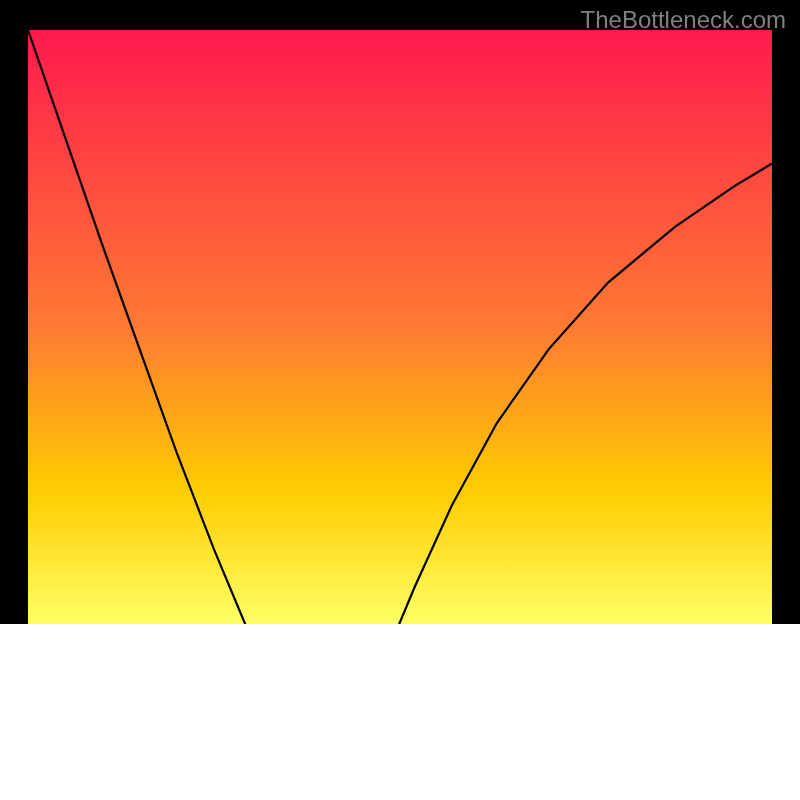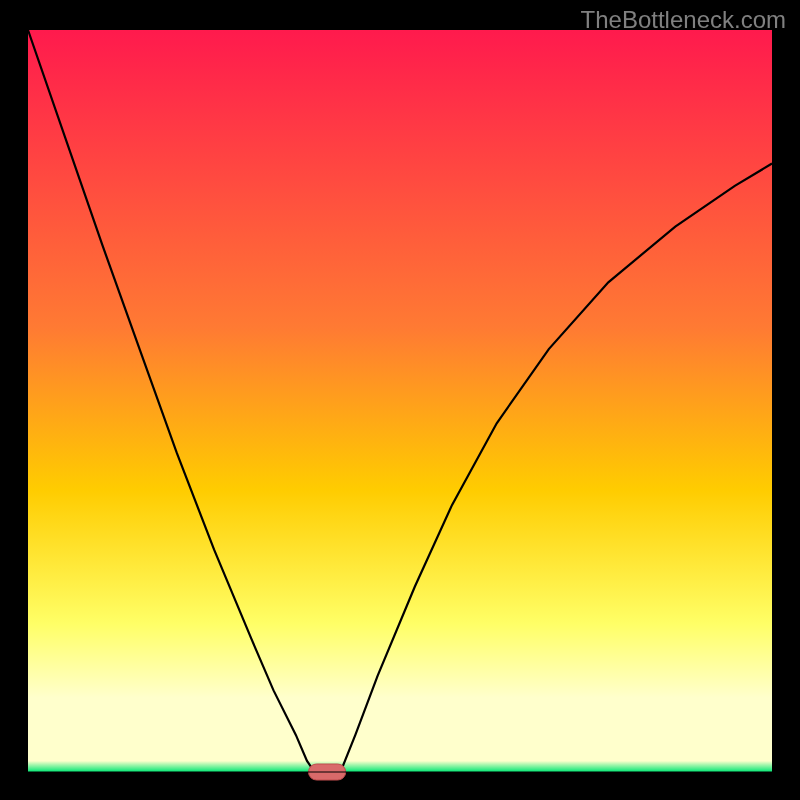--- a/index.html
+++ b/index.html
@@ -3,21 +3,21 @@
 <meta charset="utf-8">
 <style>
   body {
     margin: 0;
     padding: 0;
     background: #fff;
     font-family: Arial, Helvetica, sans-serif;
   }
   .wrap {
     width: 800px;
-    height: 800px;
+    height: 624px;
     position: relative;
   }
   svg {
     display: block;
   }
   .watermark {
     position: absolute;
     top: 6px;
     right: 14px;
     font-size: 24px;

